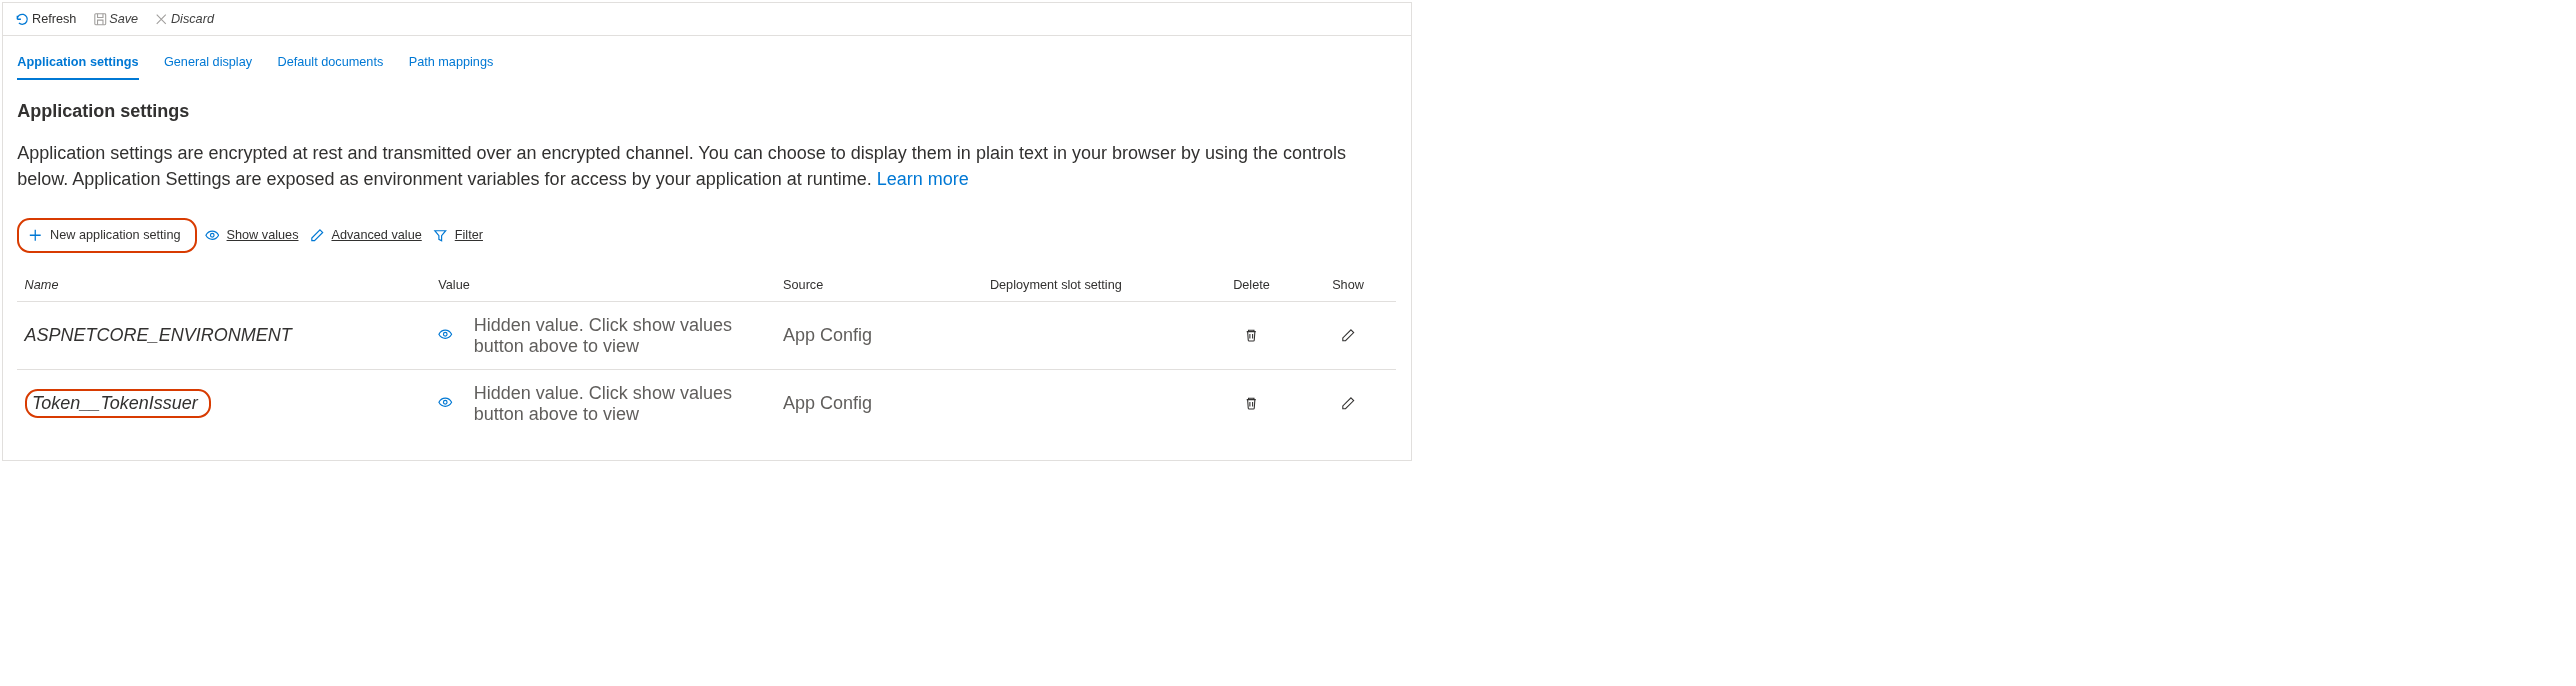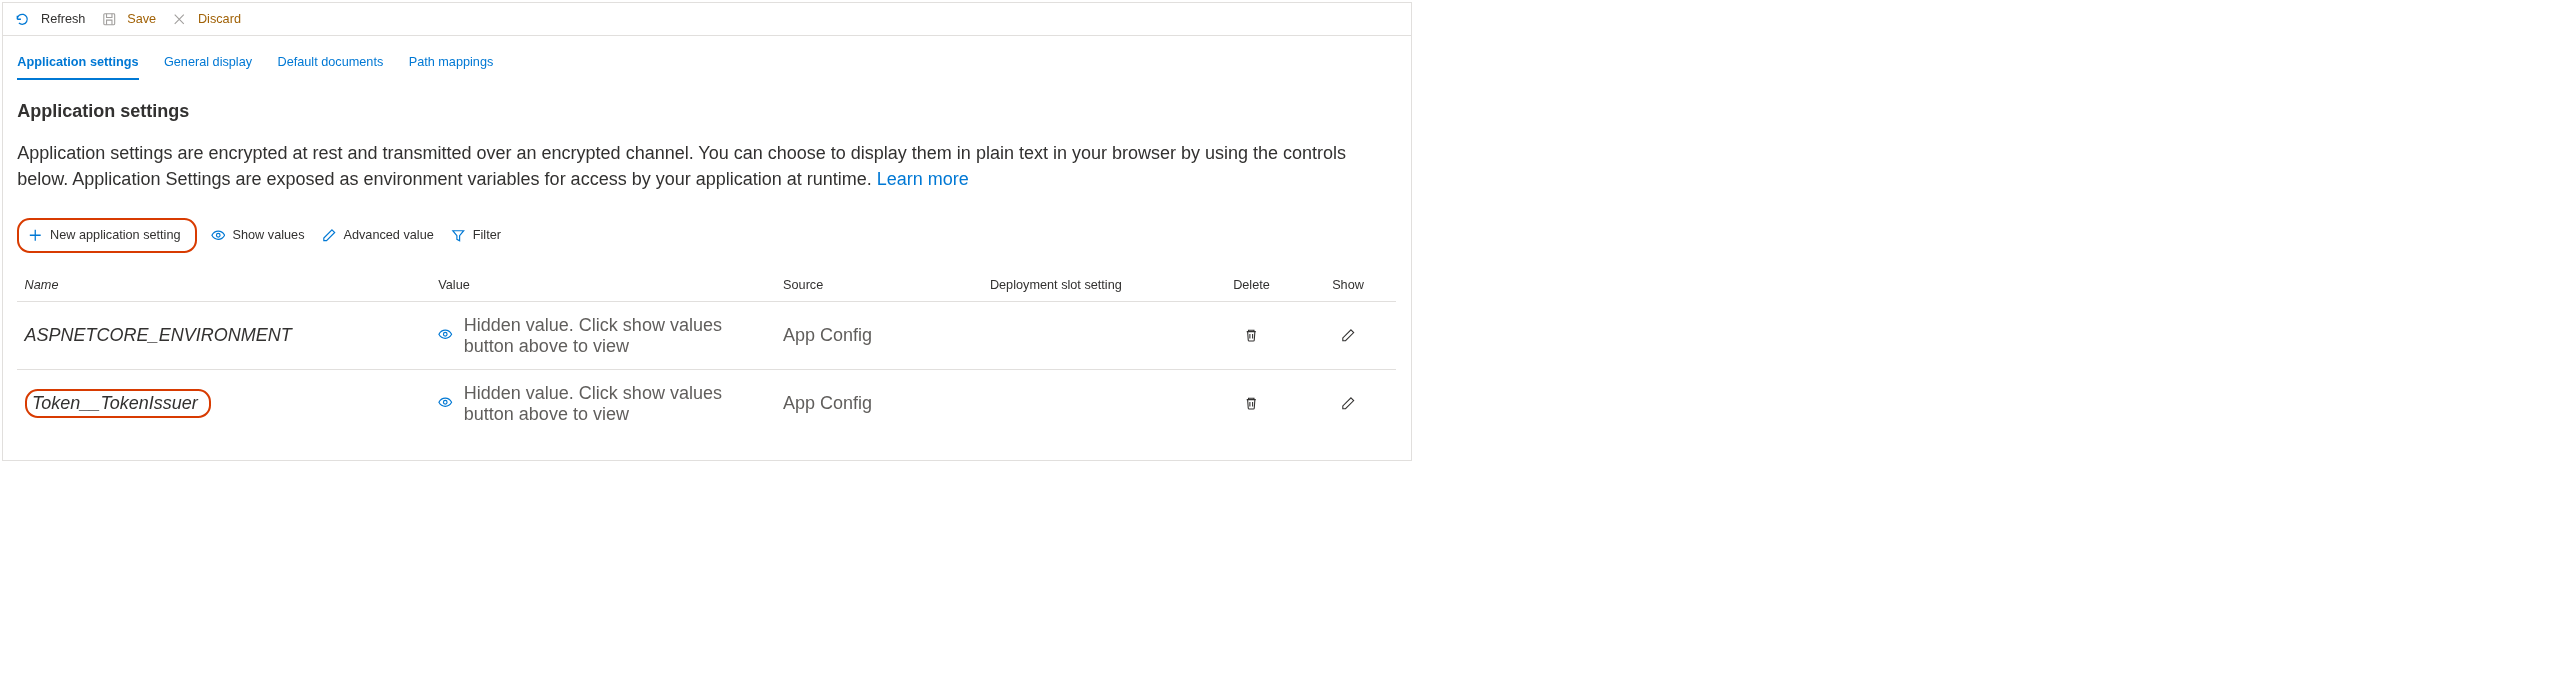--- a/index.html
+++ b/index.html
@@ -27,29 +27,29 @@
   .toolbar {
     display: flex;
     align-items: center;
     gap: 16.3px;
     padding: 7.3px 12.7px;
     border-bottom: 0.9px solid var(--border);
   }
   .tb-btn {
     display: inline-flex;
     align-items: center;
-    gap: 11px;
+    gap: 2px;
     background: none;
     border: none;
     font: inherit;
     cursor: pointer;
     color: var(--text);
     padding: 1.8px 0;
   }
-  .tb-btn.disabled { color: #a16207; cursor: default; }
+  .tb-btn.disabled { color: #404040; cursor: default; font-style: italic; }
   .tb-btn svg { width: 14.5px; height: 14.5px; display: block; }
 
   
   .tabs {
     display: flex;
     gap: 25.4px;
     padding: 12.7px 14.5px 0 14.5px;
   }
   .tab {
     background: none;
@@ -83,22 +83,23 @@
     color: var(--text);
     line-height: 1.45;
     max-width: 1378px;
   }
   .desc a { color: var(--blue); text-decoration: none; }
 
   
   .actions {
     display: flex;
     align-items: center;
-    gap: 10px;
+    gap: 4px;
     margin: 25.4px 0 16.3px 0;
+    text-decoration: underline;
   }
   .act-btn {
     display: inline-flex;
     align-items: center;
     gap: 7.3px;
     background: none;
     border: none;
     font: inherit;
     cursor: pointer;
     color: var(--text);
@@ -135,21 +136,21 @@
   .col-name   { width: 30%; font-style: italic; }
   .col-value  { width: 25%; }
   .col-source { width: 15%; }
   .col-slot   { width: 16%; }
   .col-delete { width: 7%; text-align: center; }
   .col-edit   { width: 7%; text-align: center; }
 
   .hidden-value {
     display: inline-flex;
     align-items: center;
-    gap: 11px;
+    gap: 21px;
     color: var(--text-secondary);
   }
   .hidden-value svg { width: 14.5px; height: 14.5px; color: var(--blue); }
   .source-text { color: var(--text-secondary); }
 
   .icon-btn {
     background: none;
     border: none;
     cursor: pointer;
     padding: 3.6px;

